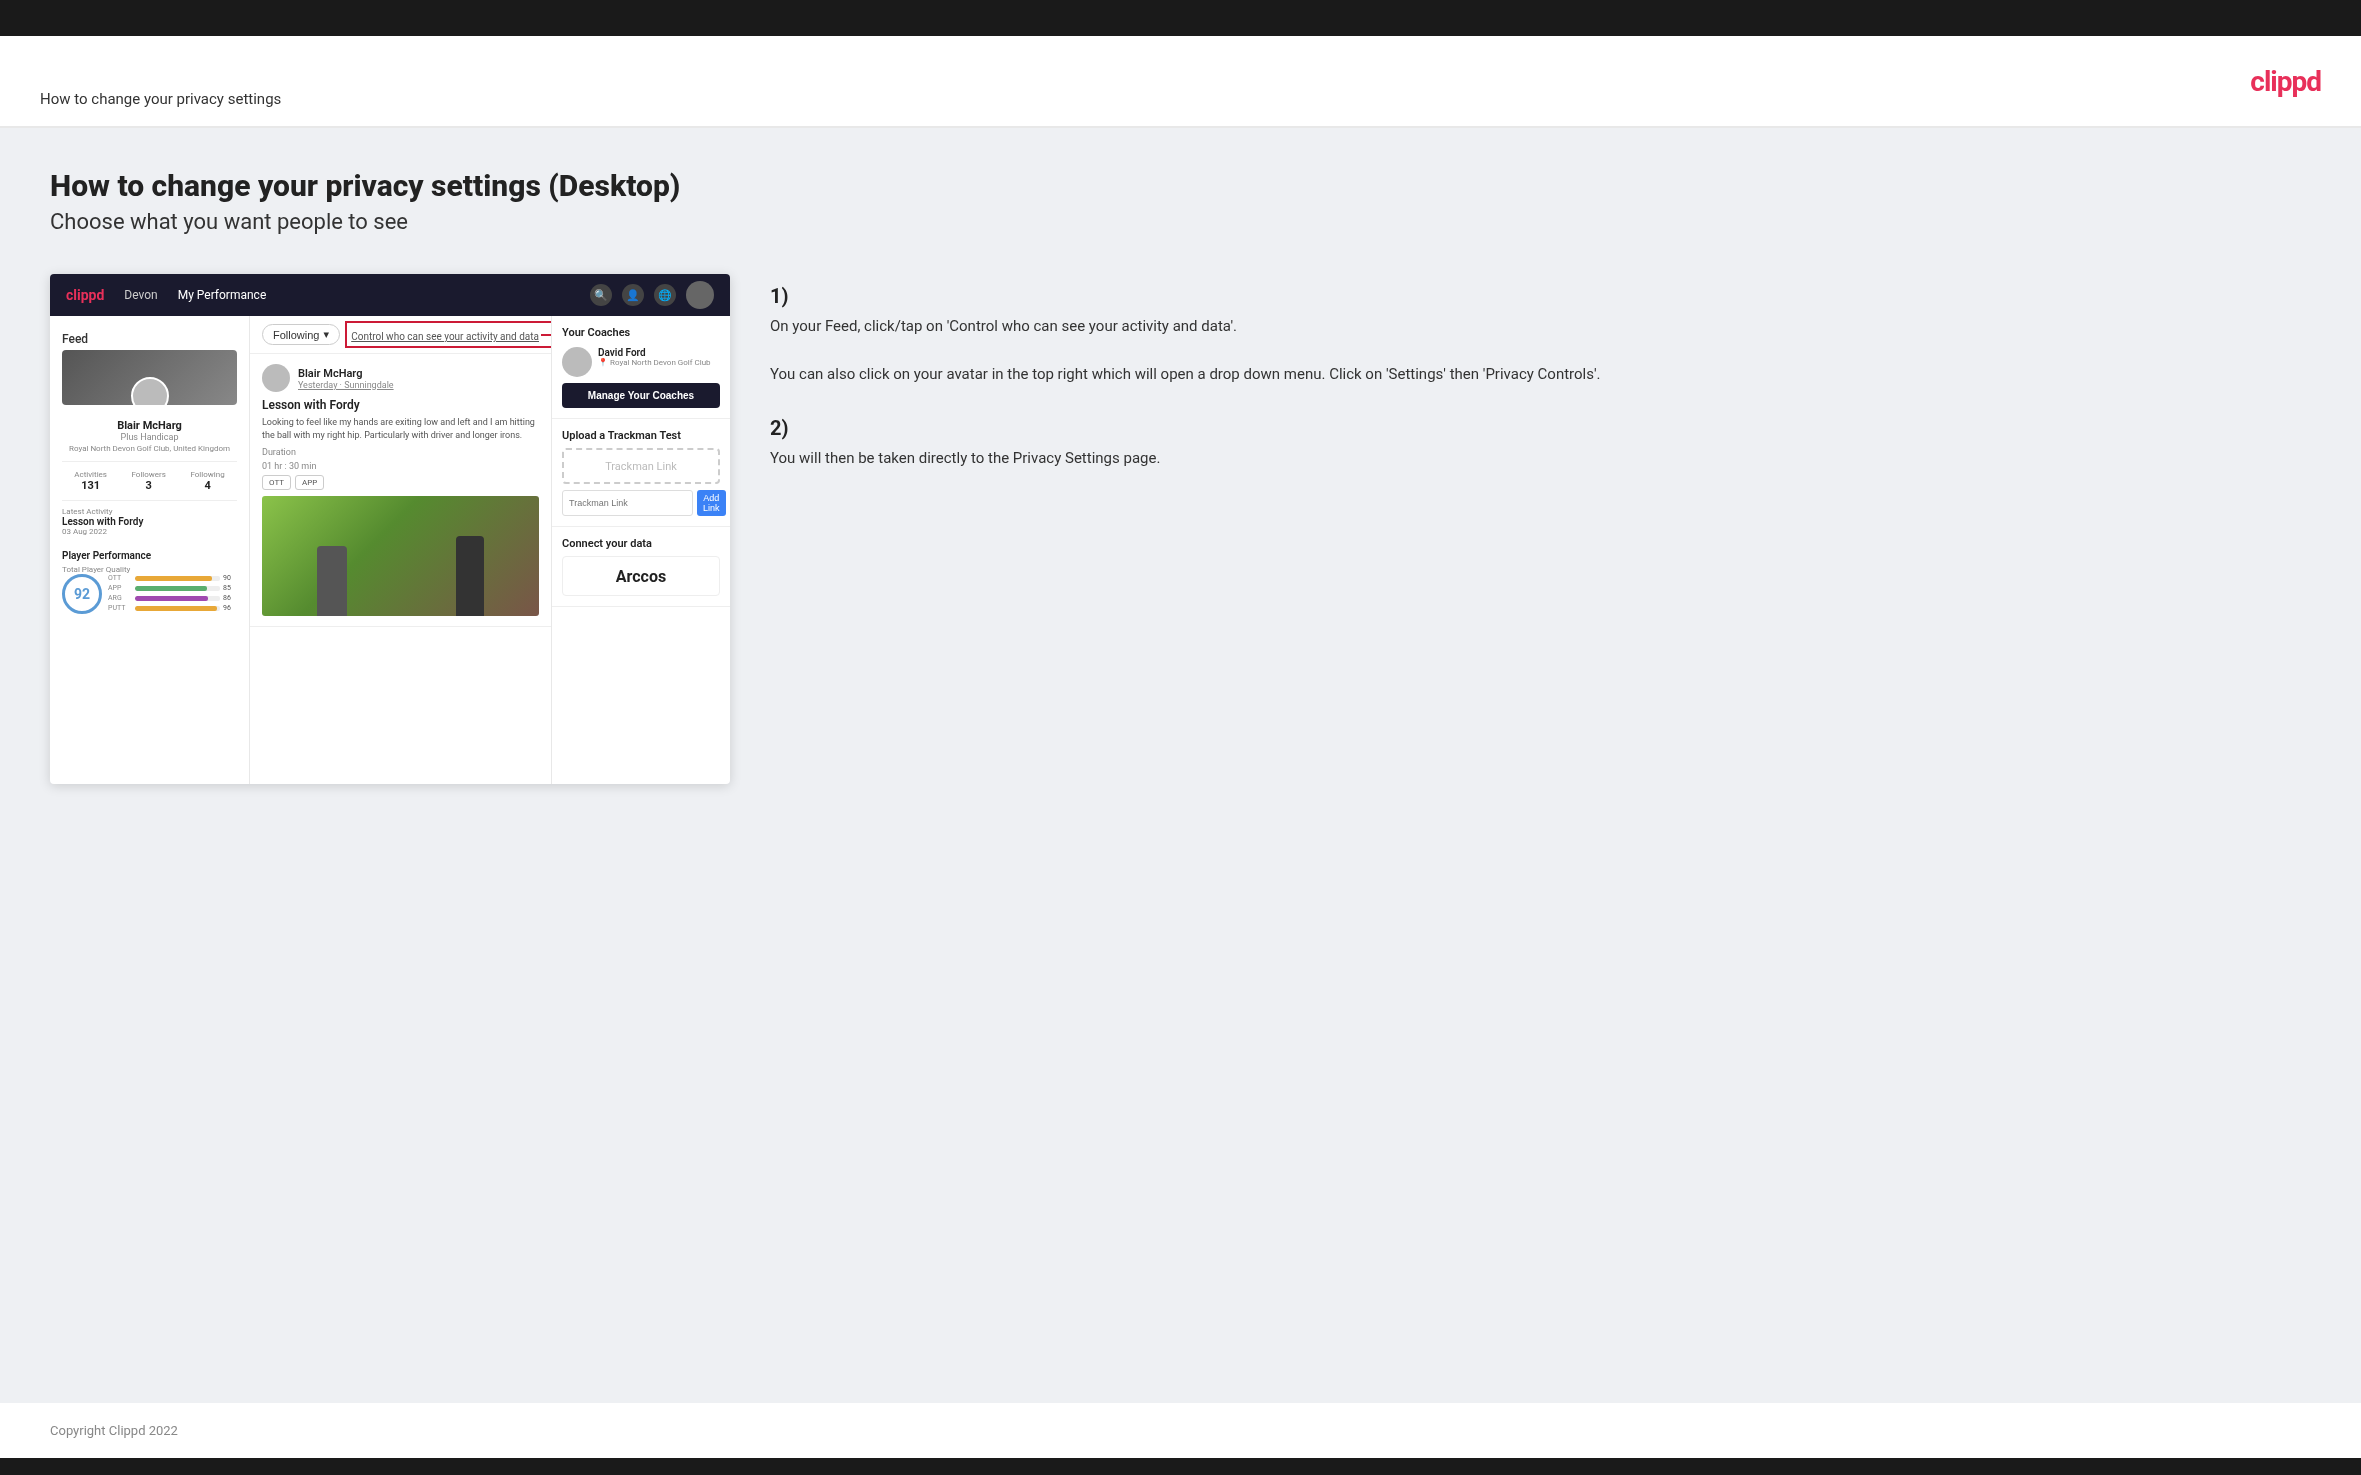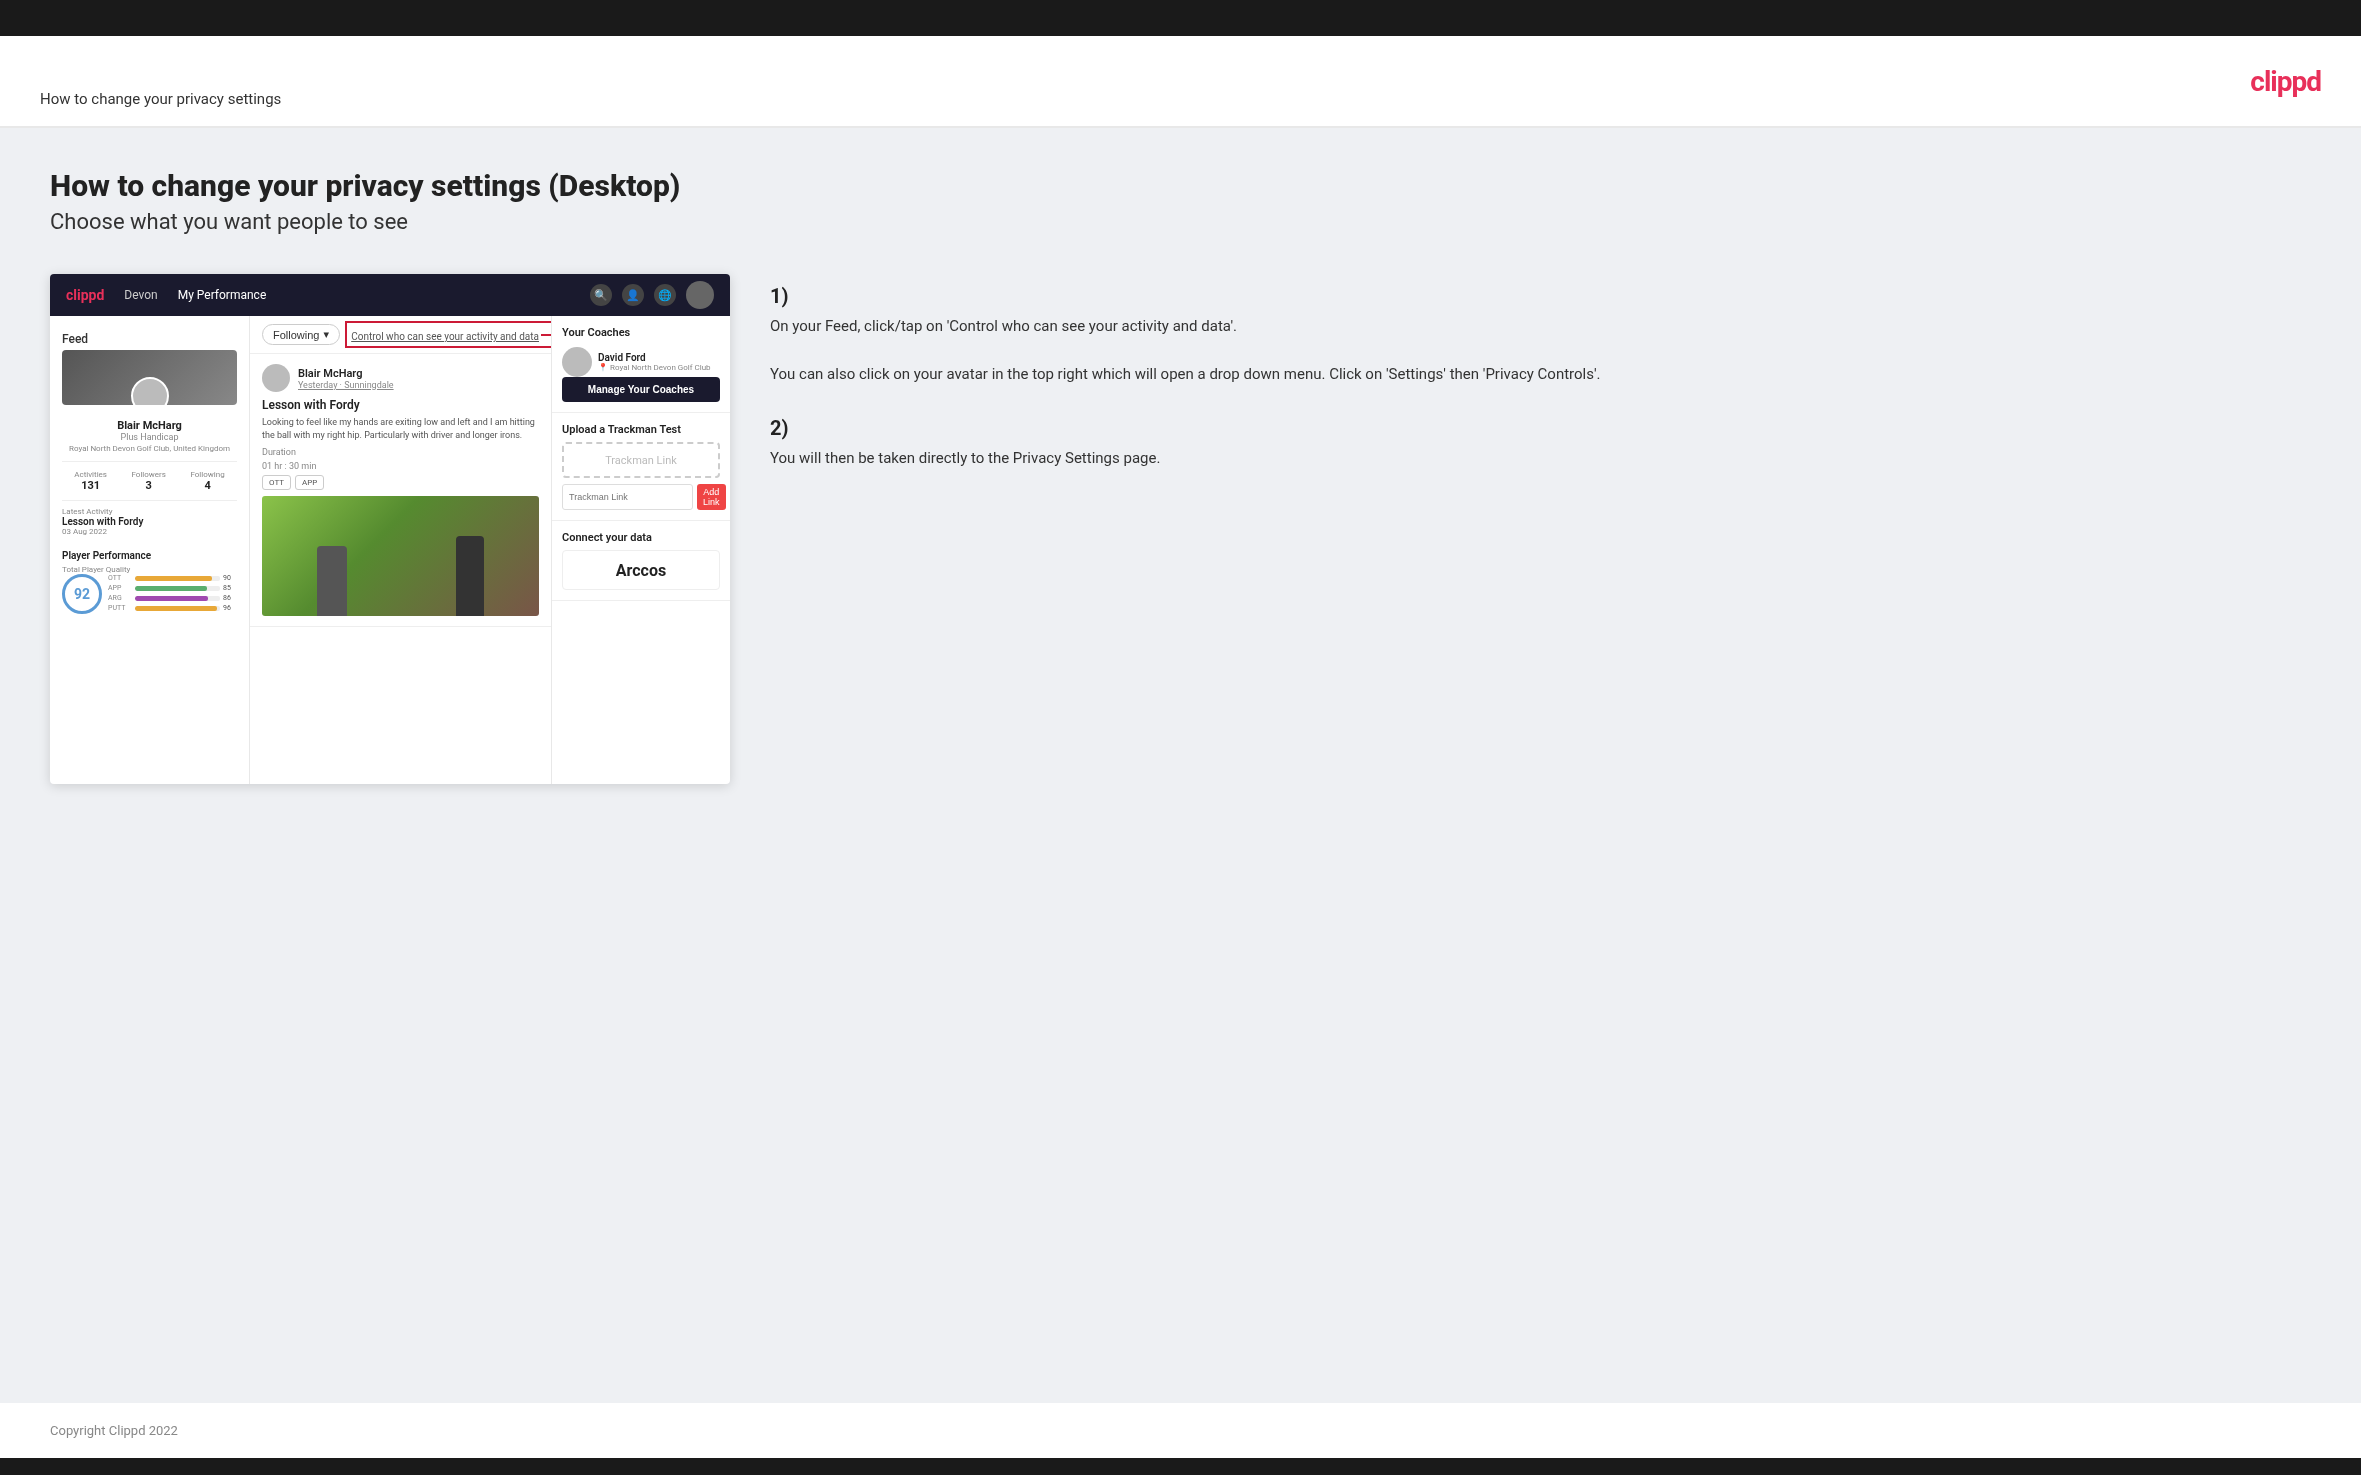--- a/index.html
+++ b/index.html
@@ -395,23 +395,23 @@
       border-bottom: 1px solid #eee;
     }
     .right-section-title {
       font-size: 11px;
       font-weight: 600;
       color: #222;
       margin-bottom: 8px;
     }
     .coach-item {
       display: flex;
-      align-items: center;
+      align-items: flex-start;
       gap: 6px;
-      margin-bottom: 0;
+      margin-bottom: 6px;
     }
     .coach-avatar {
       width: 30px;
       height: 30px;
       background: #bbb;
       border-radius: 50%;
     }
     .coach-name {
       font-size: 10px;
       font-weight: 600;
@@ -461,21 +461,21 @@
     }
     .trackman-input {
       flex: 1;
       border: 1px solid #ddd;
       border-radius: 3px;
       padding: 3px 6px;
       font-size: 9px;
       color: #999;
     }
     .add-link-btn {
-      background: #ef4444;
+      background: #3b82f6;
       color: #fff;
       border: none;
       border-radius: 3px;
       padding: 3px 6px;
       font-size: 9px;
       cursor: pointer;
     }
     .connect-section .connect-title {
       font-size: 11px;
       font-weight: 600;

